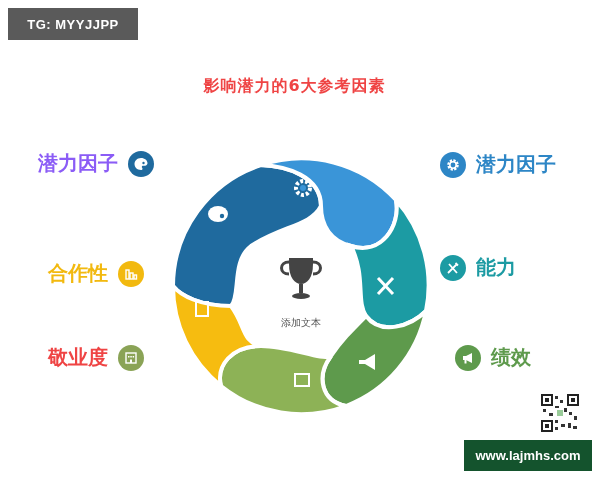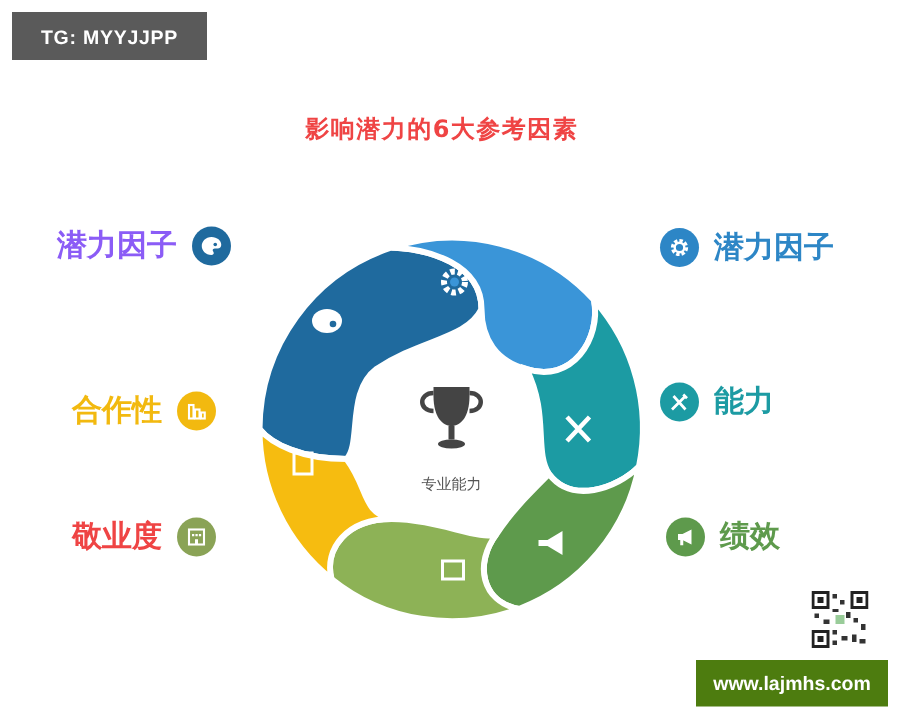--- a/index.html
+++ b/index.html
@@ -8,21 +8,21 @@
   .tg { position:absolute; left:8px; top:8px; width:130px; height:32px; background:#5a5a5a;
         color:#fff; font-family:"Liberation Sans", sans-serif; font-weight:bold; font-size:13px;
         display:flex; align-items:center; justify-content:center; letter-spacing:0.5px; }
   .title { position:absolute; left:0; width:589px; top:76px; text-align:center; font-size:16px;
            font-weight:bold; color:#ef4444; letter-spacing:1px; }
   .label { position:absolute; display:flex; align-items:center; gap:10px; font-size:20px; font-weight:bold; }
   .badge { width:26px; height:26px; border-radius:50%; display:flex; align-items:center; justify-content:center; }
   .wheel { position:absolute; left:165px; top:150px; width:272px; height:272px; }
   .center-text { position:absolute; left:270px; top:316px; width:62px; text-align:center; font-size:10px; color:#555; }
   .qr { position:absolute; left:541px; top:394px; width:38px; height:38px; }
-  .url { position:absolute; left:464px; top:440px; width:128px; height:31px; background:#4d7c0f; color:#fff;
+  .url { position:absolute; left:464px; top:440px; width:128px; height:31px; background:#14532d; color:#fff;
          font-family:"Liberation Sans", sans-serif; font-size:13px; font-weight:bold;
          display:flex; align-items:center; justify-content:center; }
 </style>
 </head>
 <body>
 
 <div class="tg">TG: MYYJJPP</div>
 <div class="title">影响潜力的6大参考因素</div>
 
 <div class="label" style="left:38px; top:150px; color:#8b5cf6;justify-content:flex-end;">
@@ -67,21 +67,21 @@
   <span>潜力因子</span>
 </div>
 <div class="label" style="left:440px; top:254px; color:#1c9ba3;text-align:right;">
   <span class="badge" style="background:#1c9ba3">
     <svg width="16" height="16" viewBox="0 0 16 16">
         <path d="M3 13L12 4M4 4l8 9M10.5 3l2.5 2.5" stroke="#fff" stroke-width="1.8" fill="none"></path>
       </svg>
   </span>
   <span>能力</span>
 </div>
-<div class="label" style="left:444px; top:344px; color:#5e9a4c;">
+<div class="label" style="left:455px; top:344px; color:#5e9a4c;">
   <span class="badge" style="background:#5e9a4c">
     <svg width="16" height="16" viewBox="0 0 16 16">
         <path d="M3 6h3l6-3v10L6 10H3z" fill="#fff"></path>
         <rect x="4.5" y="10" width="2" height="3.5" fill="#fff"></rect>
       </svg>
   </span>
   <span>绩效</span>
 </div>
 
 <svg class="wheel" viewBox="-136 -136 272 272">
@@ -107,21 +107,21 @@
   </g>
 
   <g fill="#444">
     <path d="M-12 -28 h24 v6 c0 14 -6 20 -12 20 c-6 0 -12 -6 -12 -20z"></path>
     <path d="M-12 -24 c-10 0 -10 12 0 12" fill="none" stroke="#444" stroke-width="3"></path>
     <path d="M12 -24 c10 0 10 12 0 12" fill="none" stroke="#444" stroke-width="3"></path>
     <rect x="-2" y="-2" width="4" height="9"></rect>
     <ellipse cx="0" cy="10" rx="9" ry="3"></ellipse>
   </g>
 </svg>
-<div class="center-text">专业能力</div>
+<div class="center-text">添加文本</div>
 
 <svg class="qr" viewBox="0 0 38 38">
   <rect width="38" height="38" fill="#fff"></rect>
   <rect x="1" y="1" width="10" height="10" fill="none" stroke="#222" stroke-width="2"></rect>
   <rect x="27" y="1" width="10" height="10" fill="none" stroke="#222" stroke-width="2"></rect>
   <rect x="1" y="27" width="10" height="10" fill="none" stroke="#222" stroke-width="2"></rect>
   <rect x="4" y="4" width="4" height="4" fill="#222"></rect>
     <rect x="30" y="4" width="4" height="4" fill="#222"></rect>
     <rect x="4" y="30" width="4" height="4" fill="#222"></rect>
   <g fill="#333">

